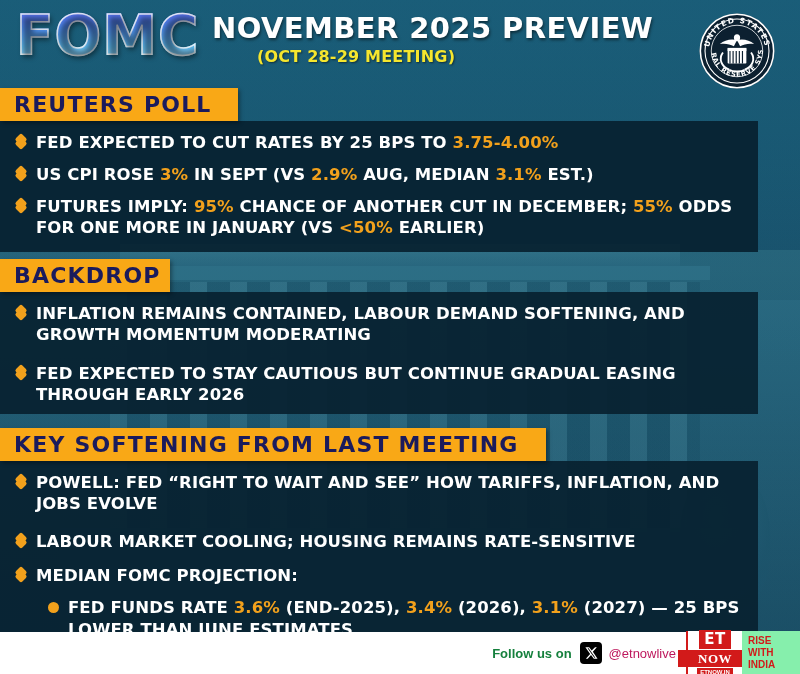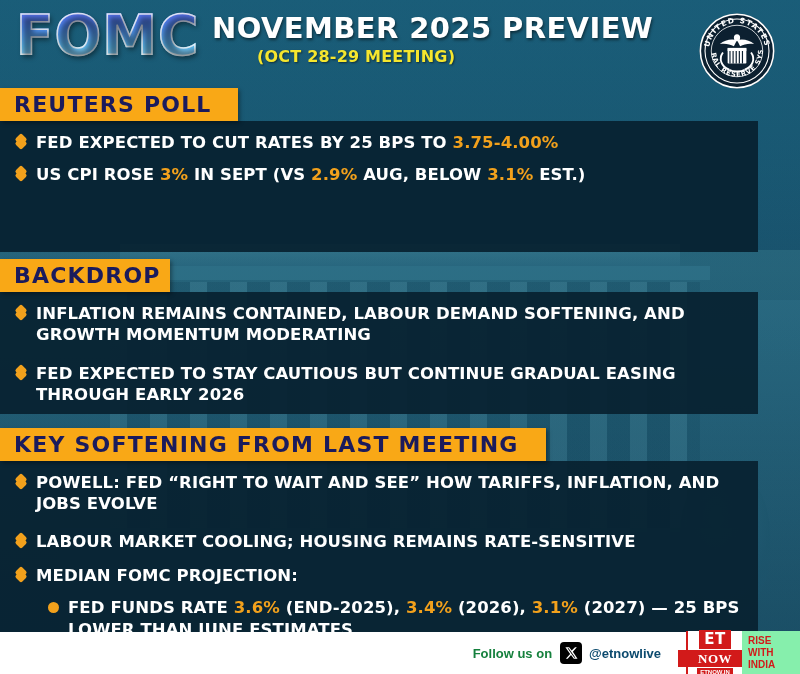--- a/index.html
+++ b/index.html
@@ -249,23 +249,23 @@
     background: #000;
     border-radius: 4px;
     display: flex;
     align-items: center;
     justify-content: center;
     margin-right: 7px;
   }
   .handle {
     font-family: "Liberation Sans", sans-serif;
     font-size: 13px;
-    font-weight: bold;
-    color: #0c4a6e;
-    margin-right: 25px;
+    font-weight: normal;
+    color: #be185d;
+    margin-right: 10px;
   }
   .etnow-logo {
     display: flex;
     align-items: stretch;
     height: 44px;
   }
   .etnow-mark {
     width: 56px;
     background: #ffffff;
     border-left: 2px solid #d21a1a;
@@ -383,21 +383,25 @@
     <span class="banner-text">REUTERS POLL</span>
   </div>
   <div class="panel" style="left:0; top:121px; width:758px; height:131px;"></div>
   <div class="bullets" style="left:14px; top:132px; width:730px;">
     <div class="bullet-row">
       <span class="marker-diamond"></span>
       <span class="bullet-text"><span>FED EXPECTED TO CUT RATES BY 25 BPS TO </span><span class="hl">3.75-4.00%</span></span>
     </div>
     <div class="bullet-row">
       <span class="marker-diamond"></span>
-      <span class="bullet-text"><span>US CPI ROSE </span><span class="hl">3%</span><span> IN SEPT (VS </span><span class="hl">2.9%</span><span> AUG, BELOW </span><span class="hl">3.1%</span><span> EST.)</span></span>
+      <span class="bullet-text"><span>US CPI ROSE </span><span class="hl">3%</span><span> IN SEPT (VS </span><span class="hl">2.9%</span><span> AUG, MEDIAN </span><span class="hl">3.1%</span><span> EST.)</span></span>
+    </div>
+    <div class="bullet-row">
+      <span class="marker-diamond"></span>
+      <span class="bullet-text"><span>FUTURES IMPLY: </span><span class="hl">95%</span><span> CHANCE OF ANOTHER CUT IN DECEMBER; </span><span class="hl">55%</span><span> ODDS FOR ONE MORE IN JANUARY (VS </span><span class="hl">&lt;50%</span><span> EARLIER)</span></span>
     </div>
   </div>
 
   <div class="banner" style="left:0; top:259px; width:170px;">
     <span class="banner-text">BACKDROP</span>
   </div>
   <div class="panel" style="left:0; top:292px; width:758px; height:122px;"></div>
   <div class="bullets" style="left:14px; top:303px; width:730px;">
     <div class="bullet-row" style="margin-bottom:18px;">
       <span class="marker-diamond"></span>

